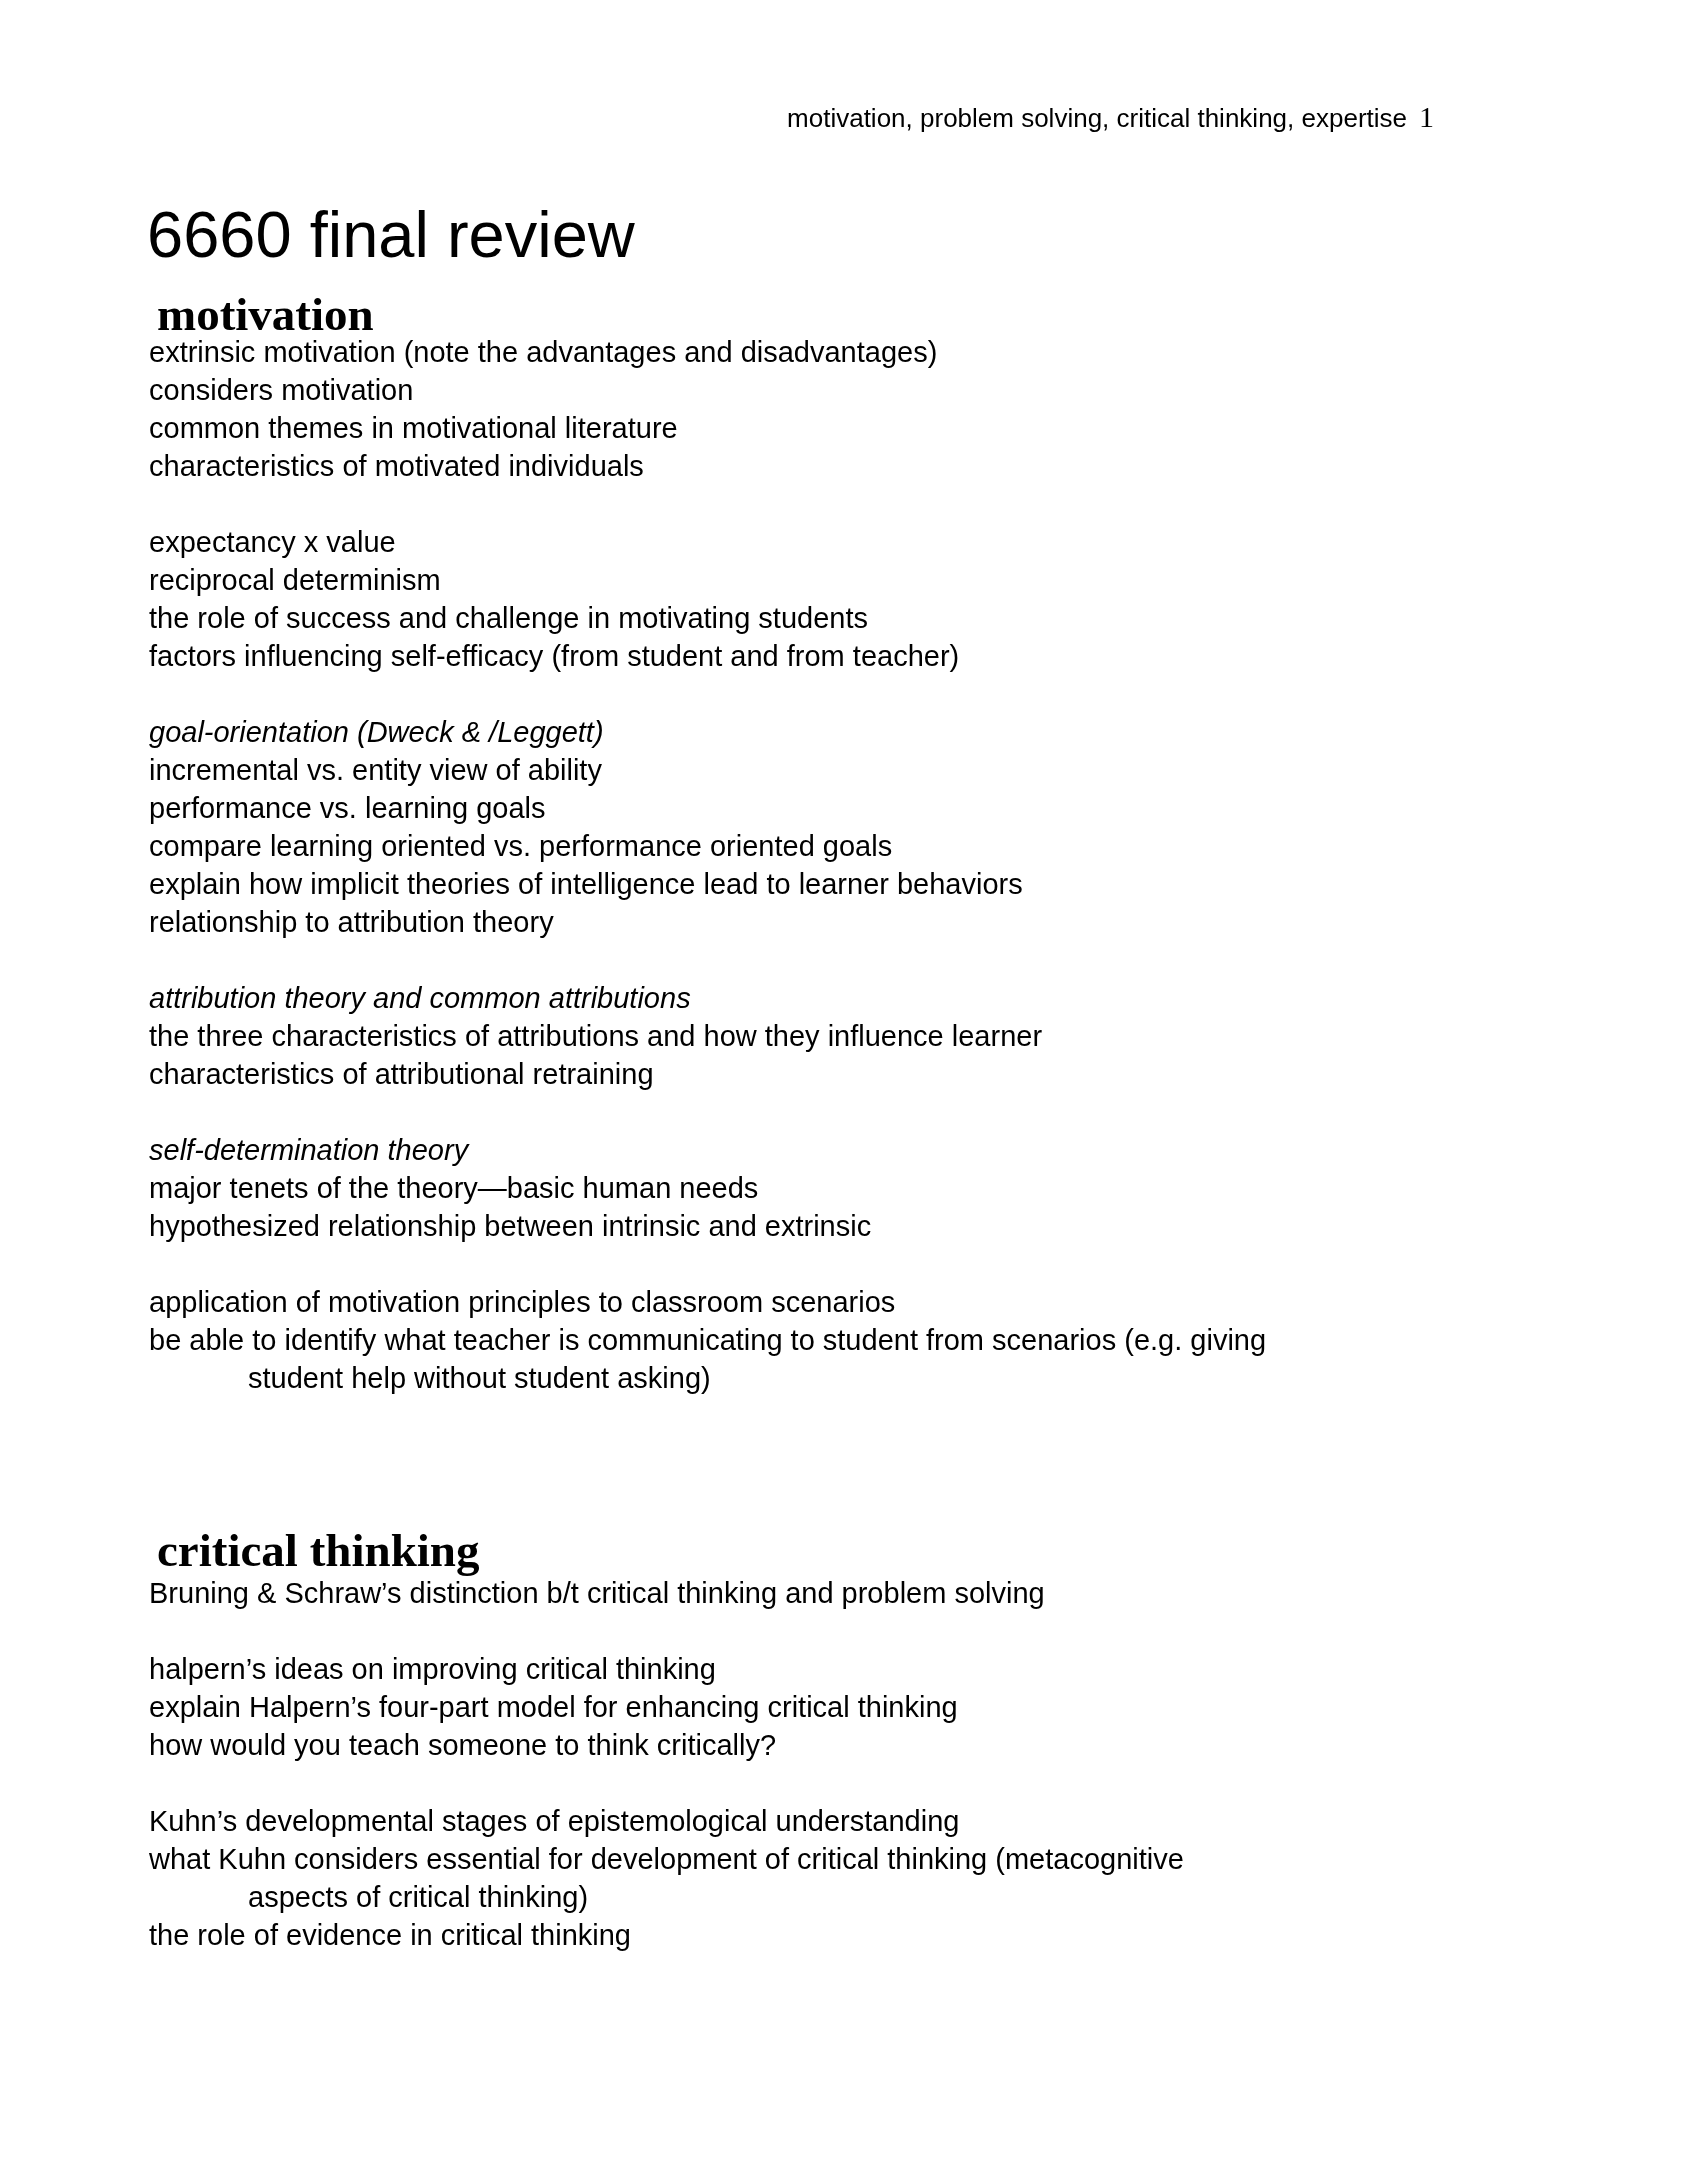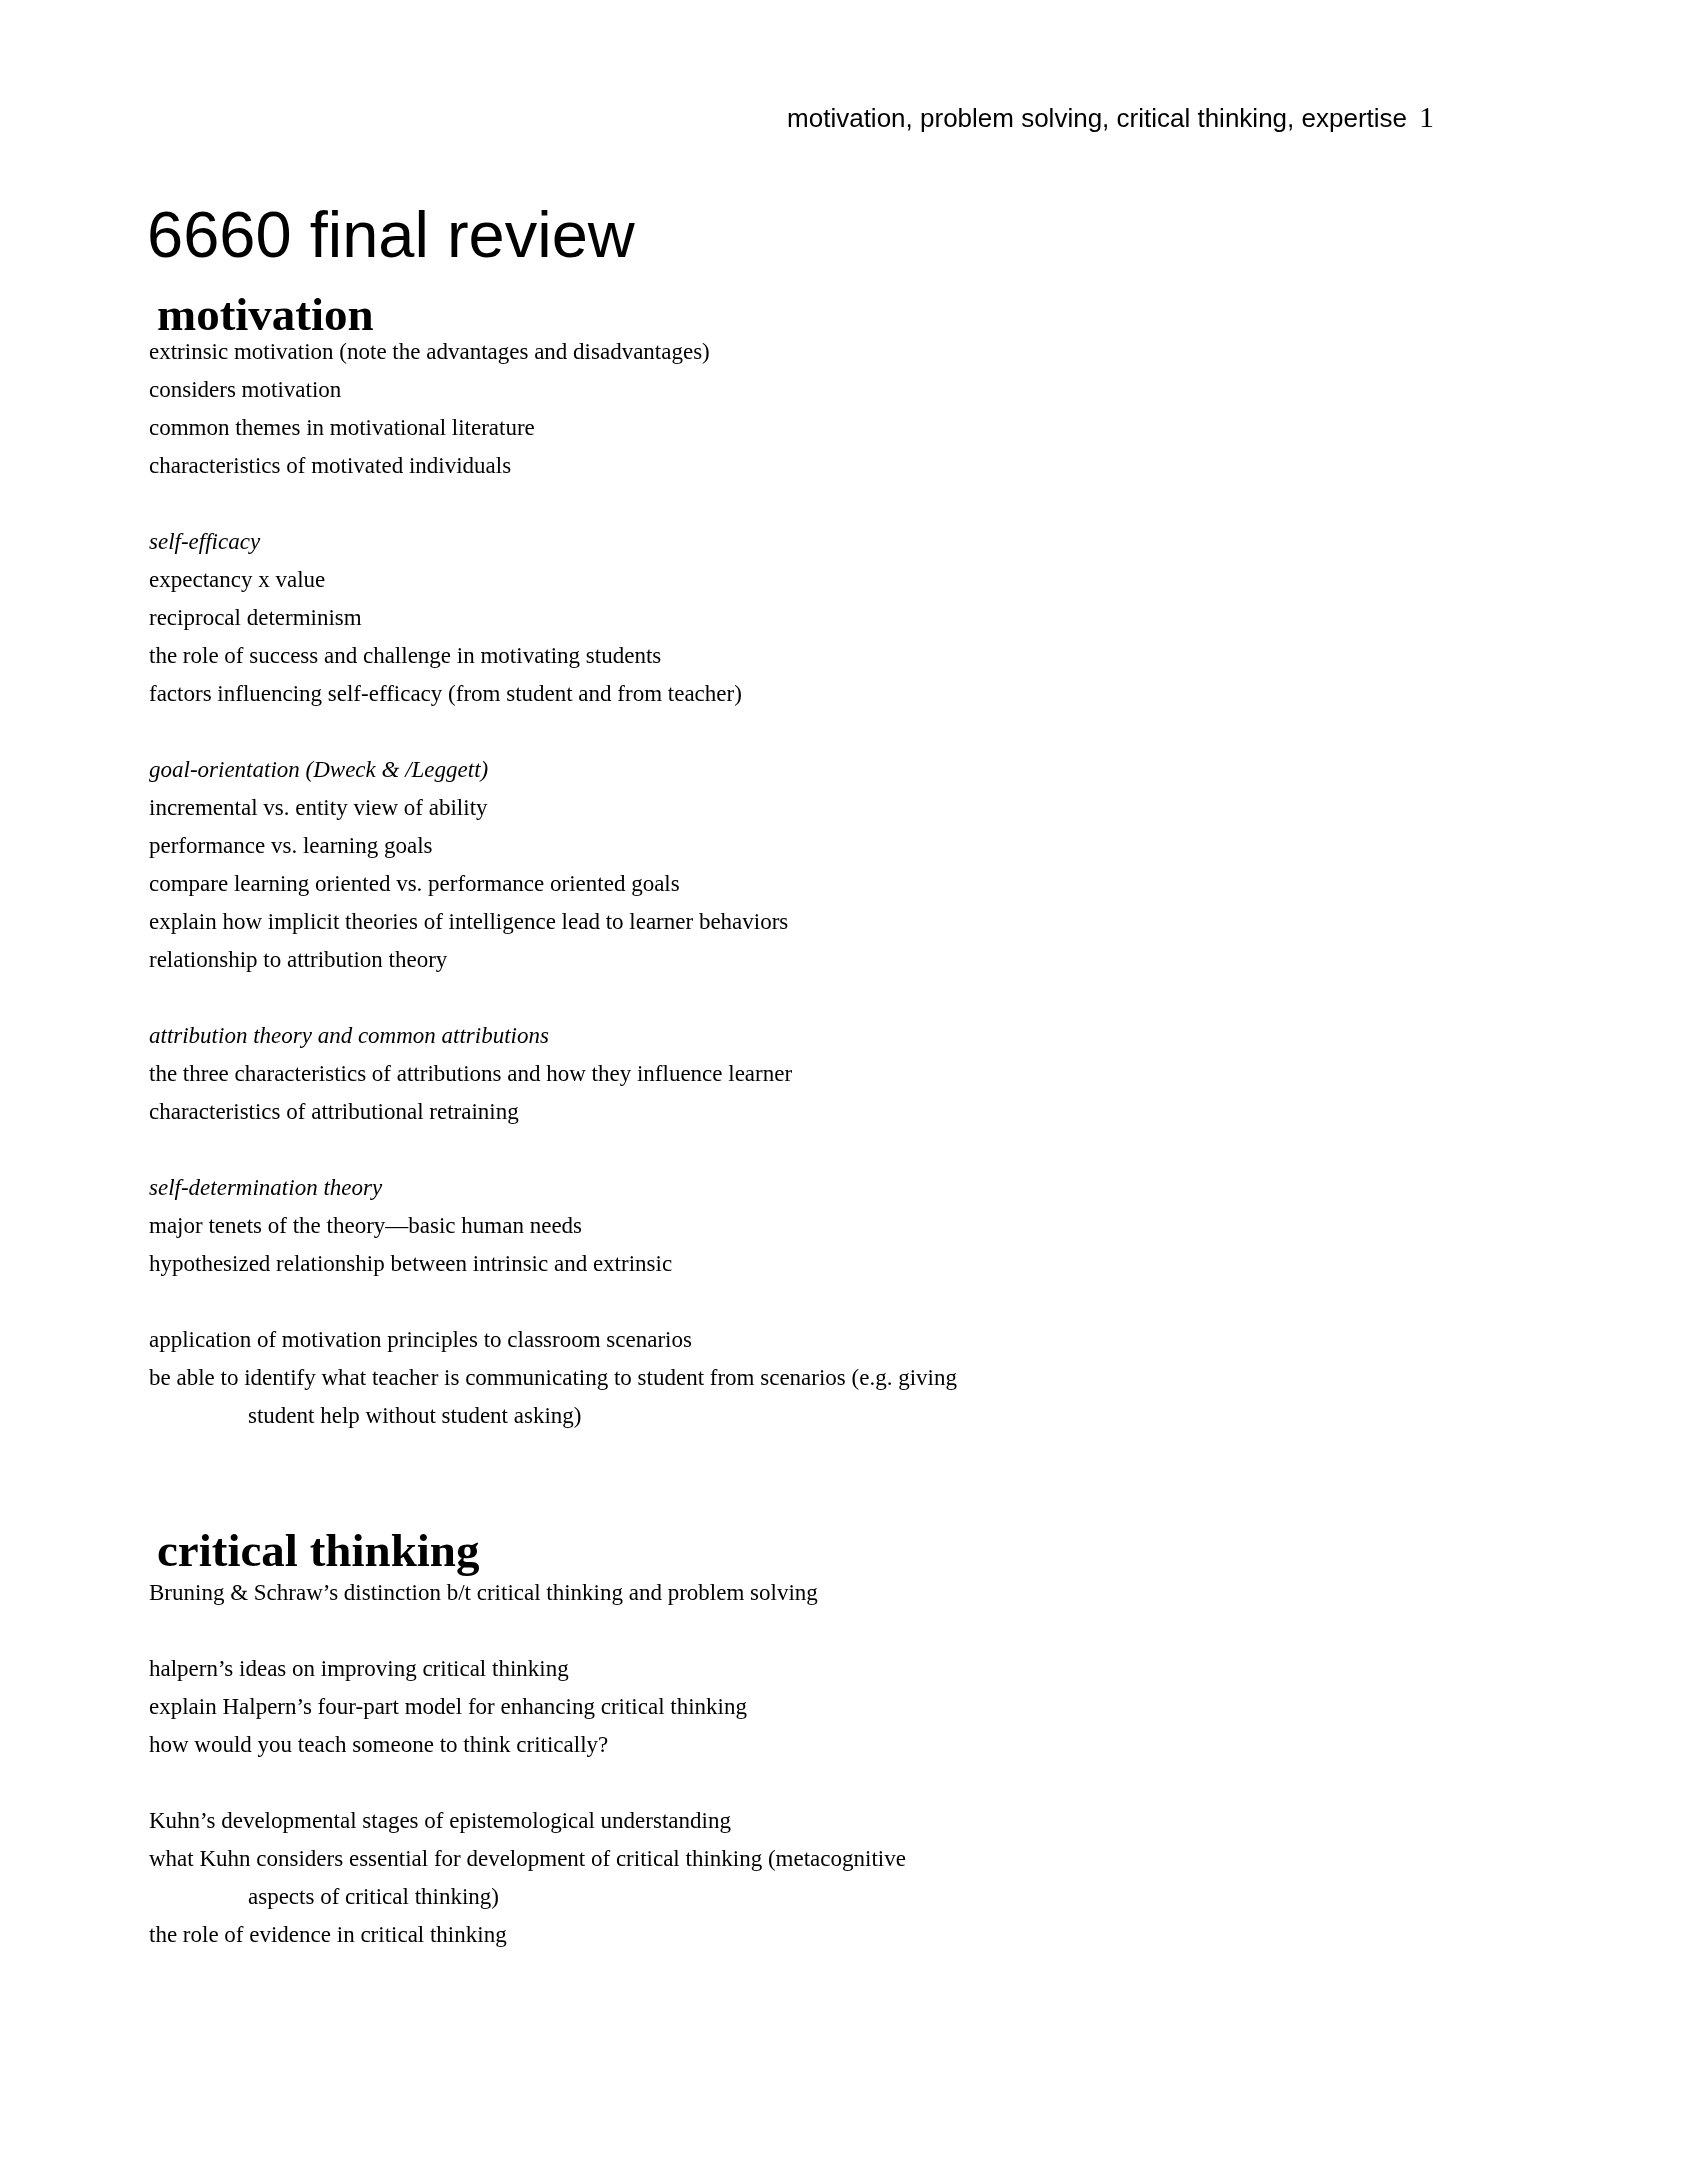--- a/index.html
+++ b/index.html
@@ -17,21 +17,21 @@
     font-family: "Liberation Sans", sans-serif; font-size: 65px; line-height: 79px;
     white-space: nowrap; margin: 0; font-weight: normal; text-align: right;
   }
   .section-heading {
     position: absolute; left: 0;
     font-family: "Liberation Serif", serif; font-size: 47px; line-height: 55px;
     white-space: nowrap; margin: 8px; font-weight: bold;
   }
   .block { position: absolute; left: 0; }
   .line {
-    font-family: Liberation Serif, serif; font-size: 23px; line-height: 38px;
+    font-family: Liberation Sans, sans-serif; font-size: 29px; line-height: 38px;
     height: 38px; white-space: nowrap;
   }
   .line.sub { font-style: italic; }
   .line.cont { padding-left: 99px; }
   .gap { height: 38px; }
 </style>
 </head>
 <body>
 
 <div class="page">
@@ -47,21 +47,20 @@
     <h2 class="section-heading" style="top:279px;">motivation</h2>
 
     <div class="block" style="top:333px;">
 
       <div class="line">extrinsic motivation (note the advantages and disadvantages)</div>
       <div class="line">considers motivation</div>
       <div class="line">common themes  in motivational literature</div>
       <div class="line">characteristics of motivated individuals</div>
       <div class="gap"></div>
 
-      <div class="line sub">self-efficacy</div>
       <div class="line">expectancy x value</div>
       <div class="line">reciprocal determinism</div>
       <div class="line">the role of success and challenge in motivating students</div>
       <div class="line">factors influencing self-efficacy (from student and from teacher)</div>
       <div class="gap"></div>
 
       <div class="line sub">goal-orientation (Dweck &amp; /Leggett)</div>
       <div class="line">incremental vs. entity view of ability</div>
       <div class="line">performance vs. learning goals</div>
       <div class="line">compare learning oriented vs. performance oriented goals</div>

